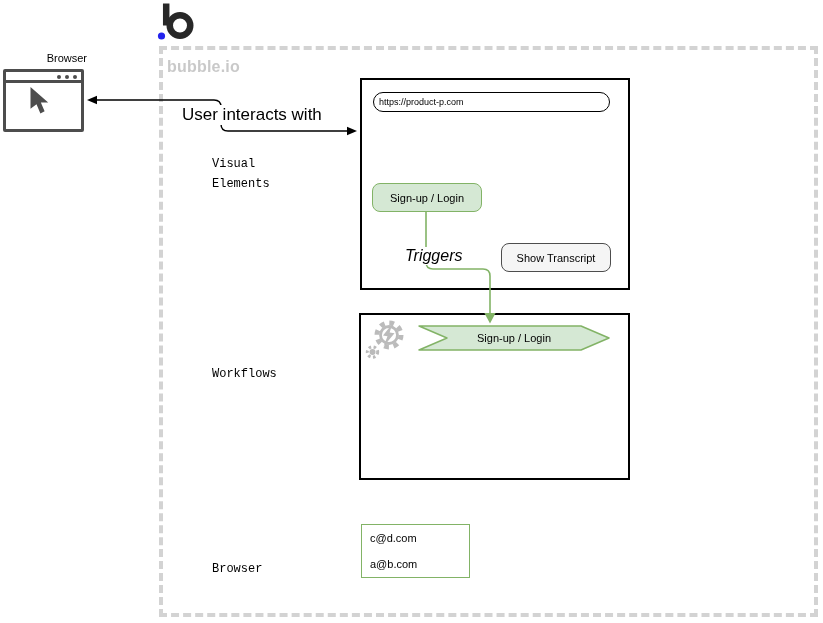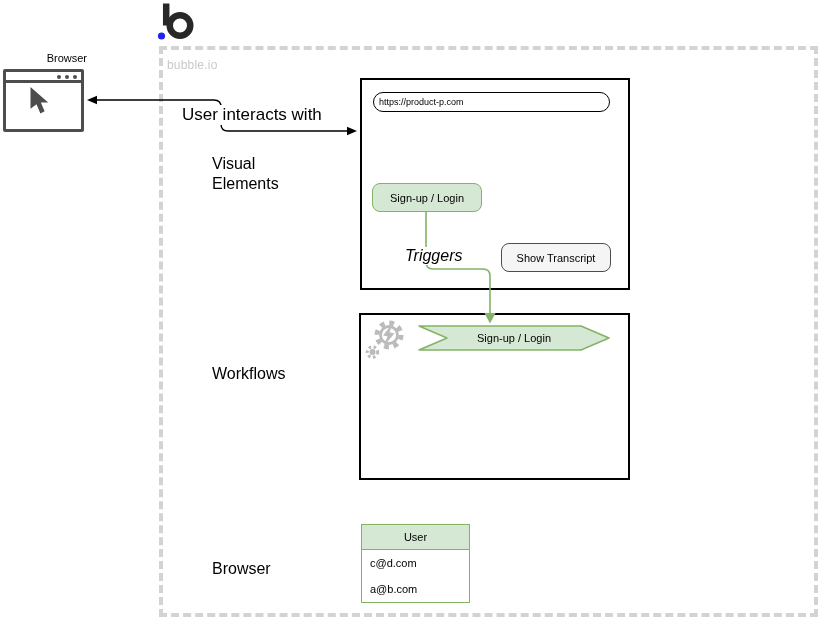--- a/index.html
+++ b/index.html
@@ -9,41 +9,41 @@
   }
   .canvas * { box-sizing:border-box; }
   .abs { position:absolute; }
 
   
   .bubble-container {
     left:159px; top:46px; width:659px; height:571px;
     border:4px dashed #d3d3d3; z-index:0;
   }
   .watermark {
-    left:167px; top:58px; font-size:12px; font-weight:normal; color:#c9c9c9;
+    left:167px; top:58px; font-size:16px; font-weight:bold; color:#c9c9c9;
     letter-spacing:.2px; z-index:1;
   }
 
   
   .logo { left:155px; top:1px; width:45px; height:40px; z-index:1; }
 
   
   .browser-title { left:0px; top:52px; width:87px; text-align:right; font-size:11px; z-index:2; }
   .browser-window {
     left:3px; top:69px; width:81px; height:63px; background:#fff;
     border:3px solid #4d4d4d; border-radius:2px; z-index:2;
   }
   .browser-titlebar { position:relative; height:11px; border-bottom:3px solid #4d4d4d; }
   .browser-dots { position:absolute; right:4px; top:3px; display:flex; gap:4px; }
   .dot { width:4px; height:4px; border-radius:50%; background:#4d4d4d; }
   .browser-body { position:relative; height:44px; }
   .cursor-svg { position:absolute; left:24px; top:4px; }
 
   
-  .section-label { font-size:16px; color:#000; line-height:20px; z-index:2; }
+  .section-label { font-size:12px; color:#000; line-height:20px; z-index:2;font-family:Liberation Mono, monospace; }
   .label-visual   { left:212px; top:154px; }
   .label-workflows{ left:212px; top:364px; }
   .label-database { left:212px; top:559px; }
 
   
   .ve-box {
     left:360px; top:78px; width:270px; height:212px;
     border:2px solid #000; background:#fff; z-index:1;
   }
   .url-bar {
@@ -142,21 +142,20 @@
       <circle cx="7.5" cy="34" r="3" fill="#bbbbbb"></circle>
     </svg>
   </div>
 
   <svg class="abs banner-svg" width="192" height="26" viewBox="0 0 192 26">
     <polygon points="1,1 163,1 191,13 163,25 1,25 29,13" fill="#d5e8d4" stroke="#82b366" stroke-width="1.5" stroke-linejoin="round"></polygon>
   </svg>
   <div class="abs banner-label">Sign-up / Login</div>
 
   <div class="abs db-table">
-    <div class="db-header">User</div>
     <div class="db-row">c@d.com</div>
     <div class="db-row">a@b.com</div>
   </div>
 
   <svg class="abs connector-layer" viewBox="0 0 823 623">
 
     <g>
       <path d="M 93 100 H 214 Q 221 100 221 107 V 124 Q 221 131 228 131 H 350" fill="none" stroke="#000000" stroke-width="1.4"></path>
       <polygon points="87,100 97,95.7 97,104.3" fill="#000000"></polygon>
       <polygon points="357,131 347,126.7 347,135.3" fill="#000000"></polygon>

